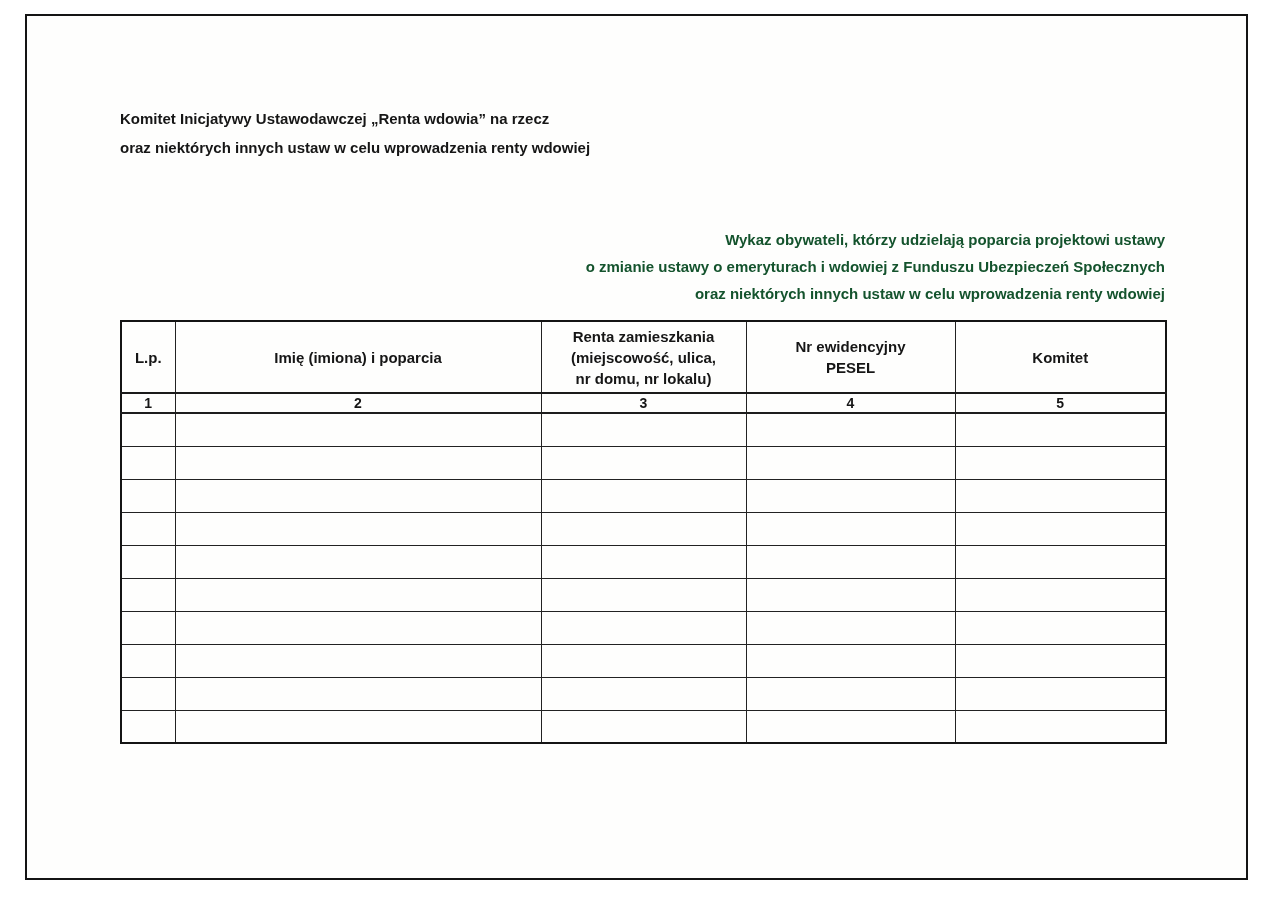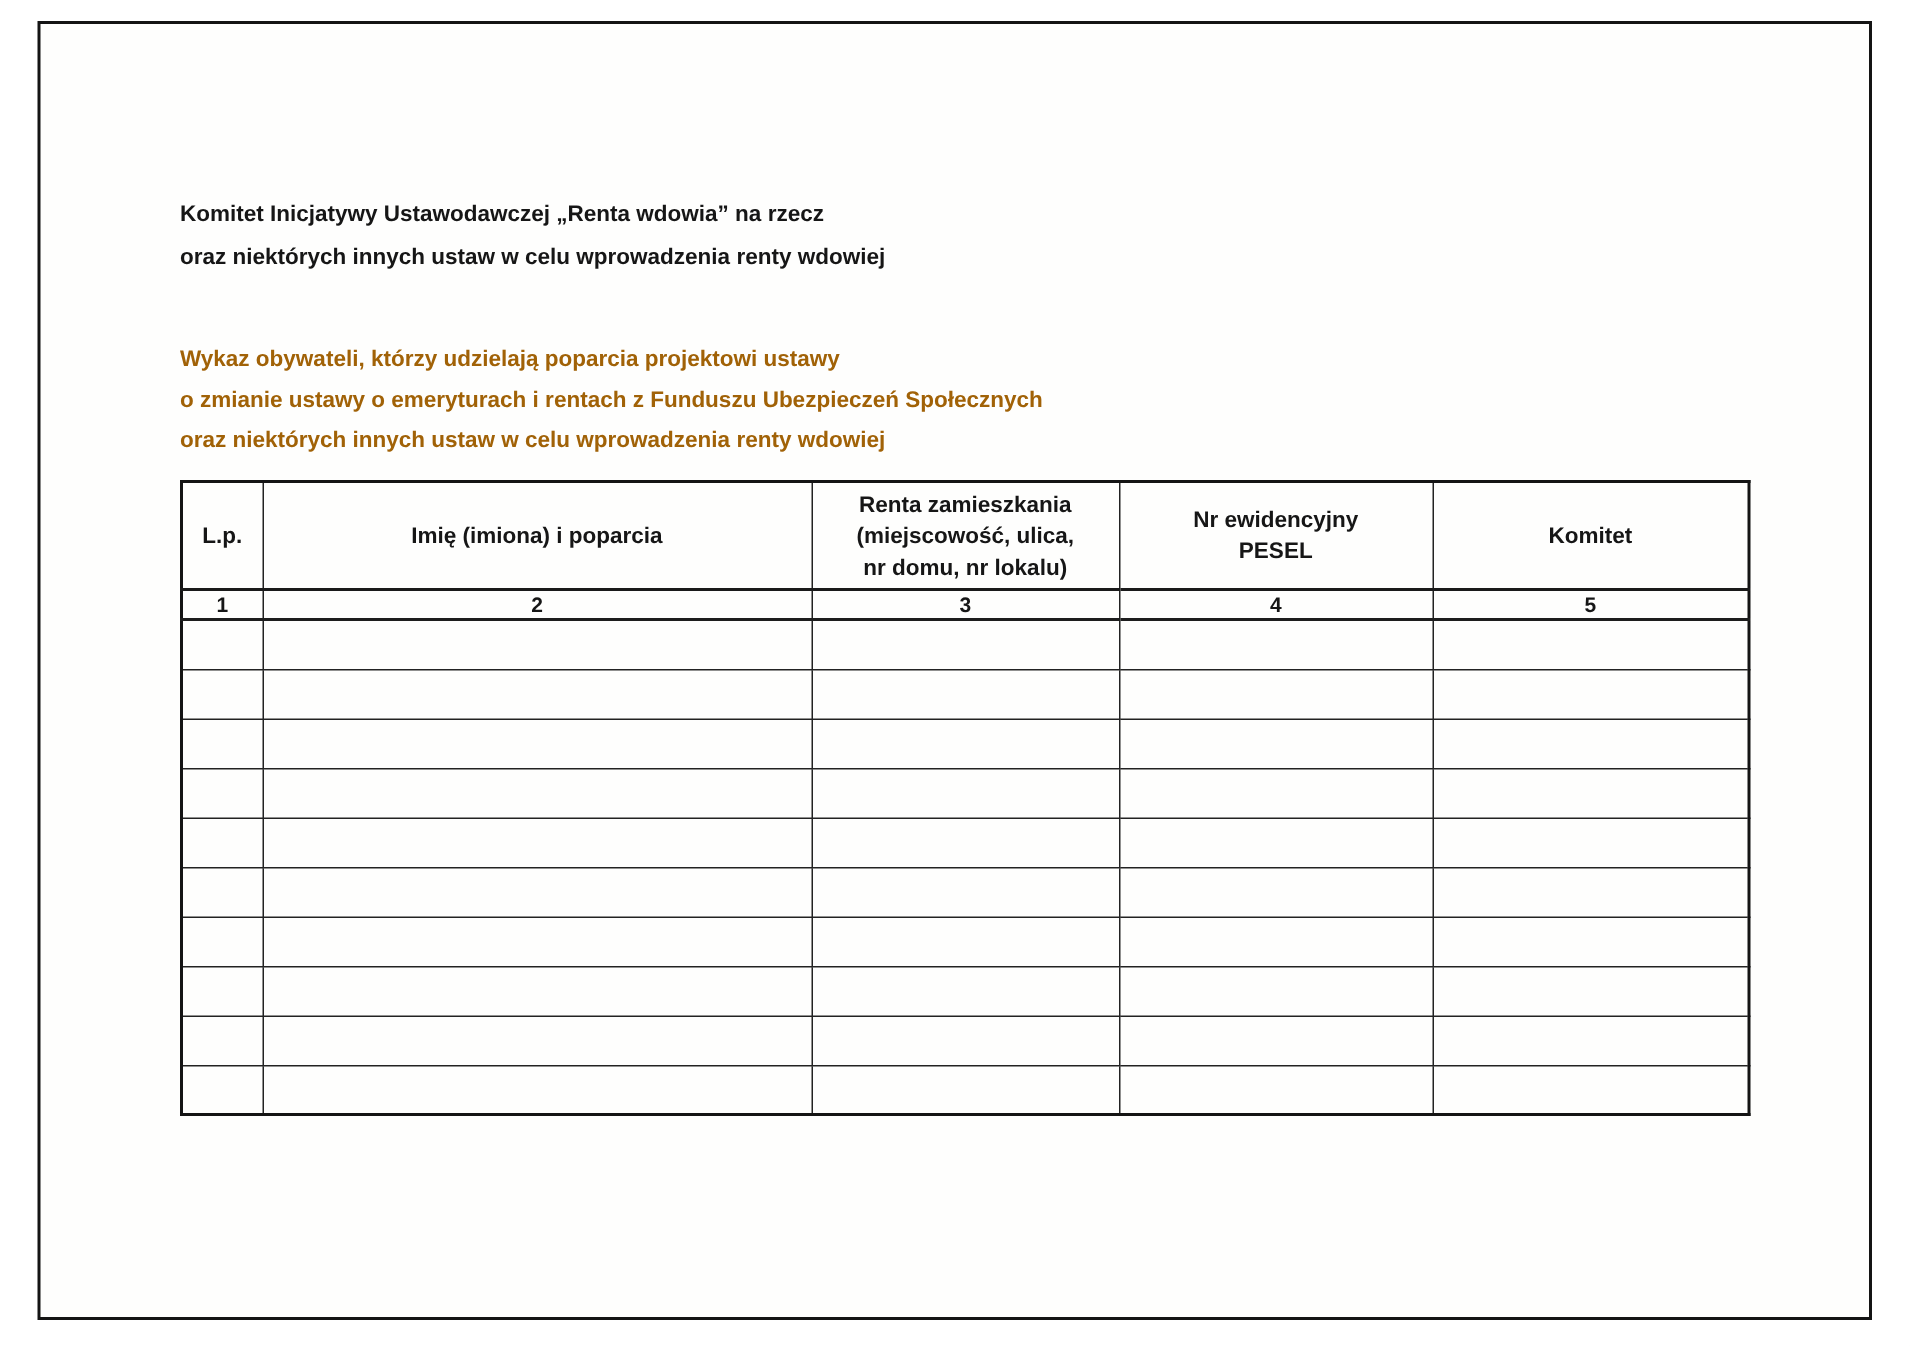--- a/index.html
+++ b/index.html
@@ -26,32 +26,31 @@
   .committee {
     position: absolute;
     left: 93px;            
     top: 88px;             
     width: 980px;
     font-size: 15px;
     font-weight: bold;
     color: #161616;
     line-height: 29px;
     text-align: left;
-    margin-top: 24px;
   }
   .doc-title {
     position: absolute;
     left: 93px;
     top: 210px;
     width: 1045px;
     font-size: 15px;
     font-weight: bold;
-    color: #a16207;
+    color: #14532d;
     line-height: 27px;
-    text-align: left;
+    text-align: right;
   }
   table.signatures {
     position: absolute;
     left: 93px;            
     top: 304px;            
     width: 1045px;
     border-collapse: collapse;
     table-layout: fixed;
     background: #fefefd;
   }
@@ -95,21 +94,21 @@
 <div class="viewport">
   <div class="page">
 
     <div class="committee">
       <div>Komitet Inicjatywy Ustawodawczej „Renta wdowia” na rzecz</div>
       <div>oraz niektórych innych ustaw w celu wprowadzenia renty wdowiej</div>
     </div>
 
     <div class="doc-title">
       <div>Wykaz obywateli, którzy udzielają poparcia projektowi ustawy</div>
-      <div>o zmianie ustawy o emeryturach i rentach z Funduszu Ubezpieczeń Społecznych</div>
+      <div>o zmianie ustawy o emeryturach i wdowiej z Funduszu Ubezpieczeń Społecznych</div>
       <div>oraz niektórych innych ustaw w celu wprowadzenia renty wdowiej</div>
     </div>
 
     <table class="signatures">
       <colgroup>
         <col class="c-lp">
           <col class="c-name">
           <col class="c-addr">
           <col class="c-pesel">
           <col class="c-sign">

